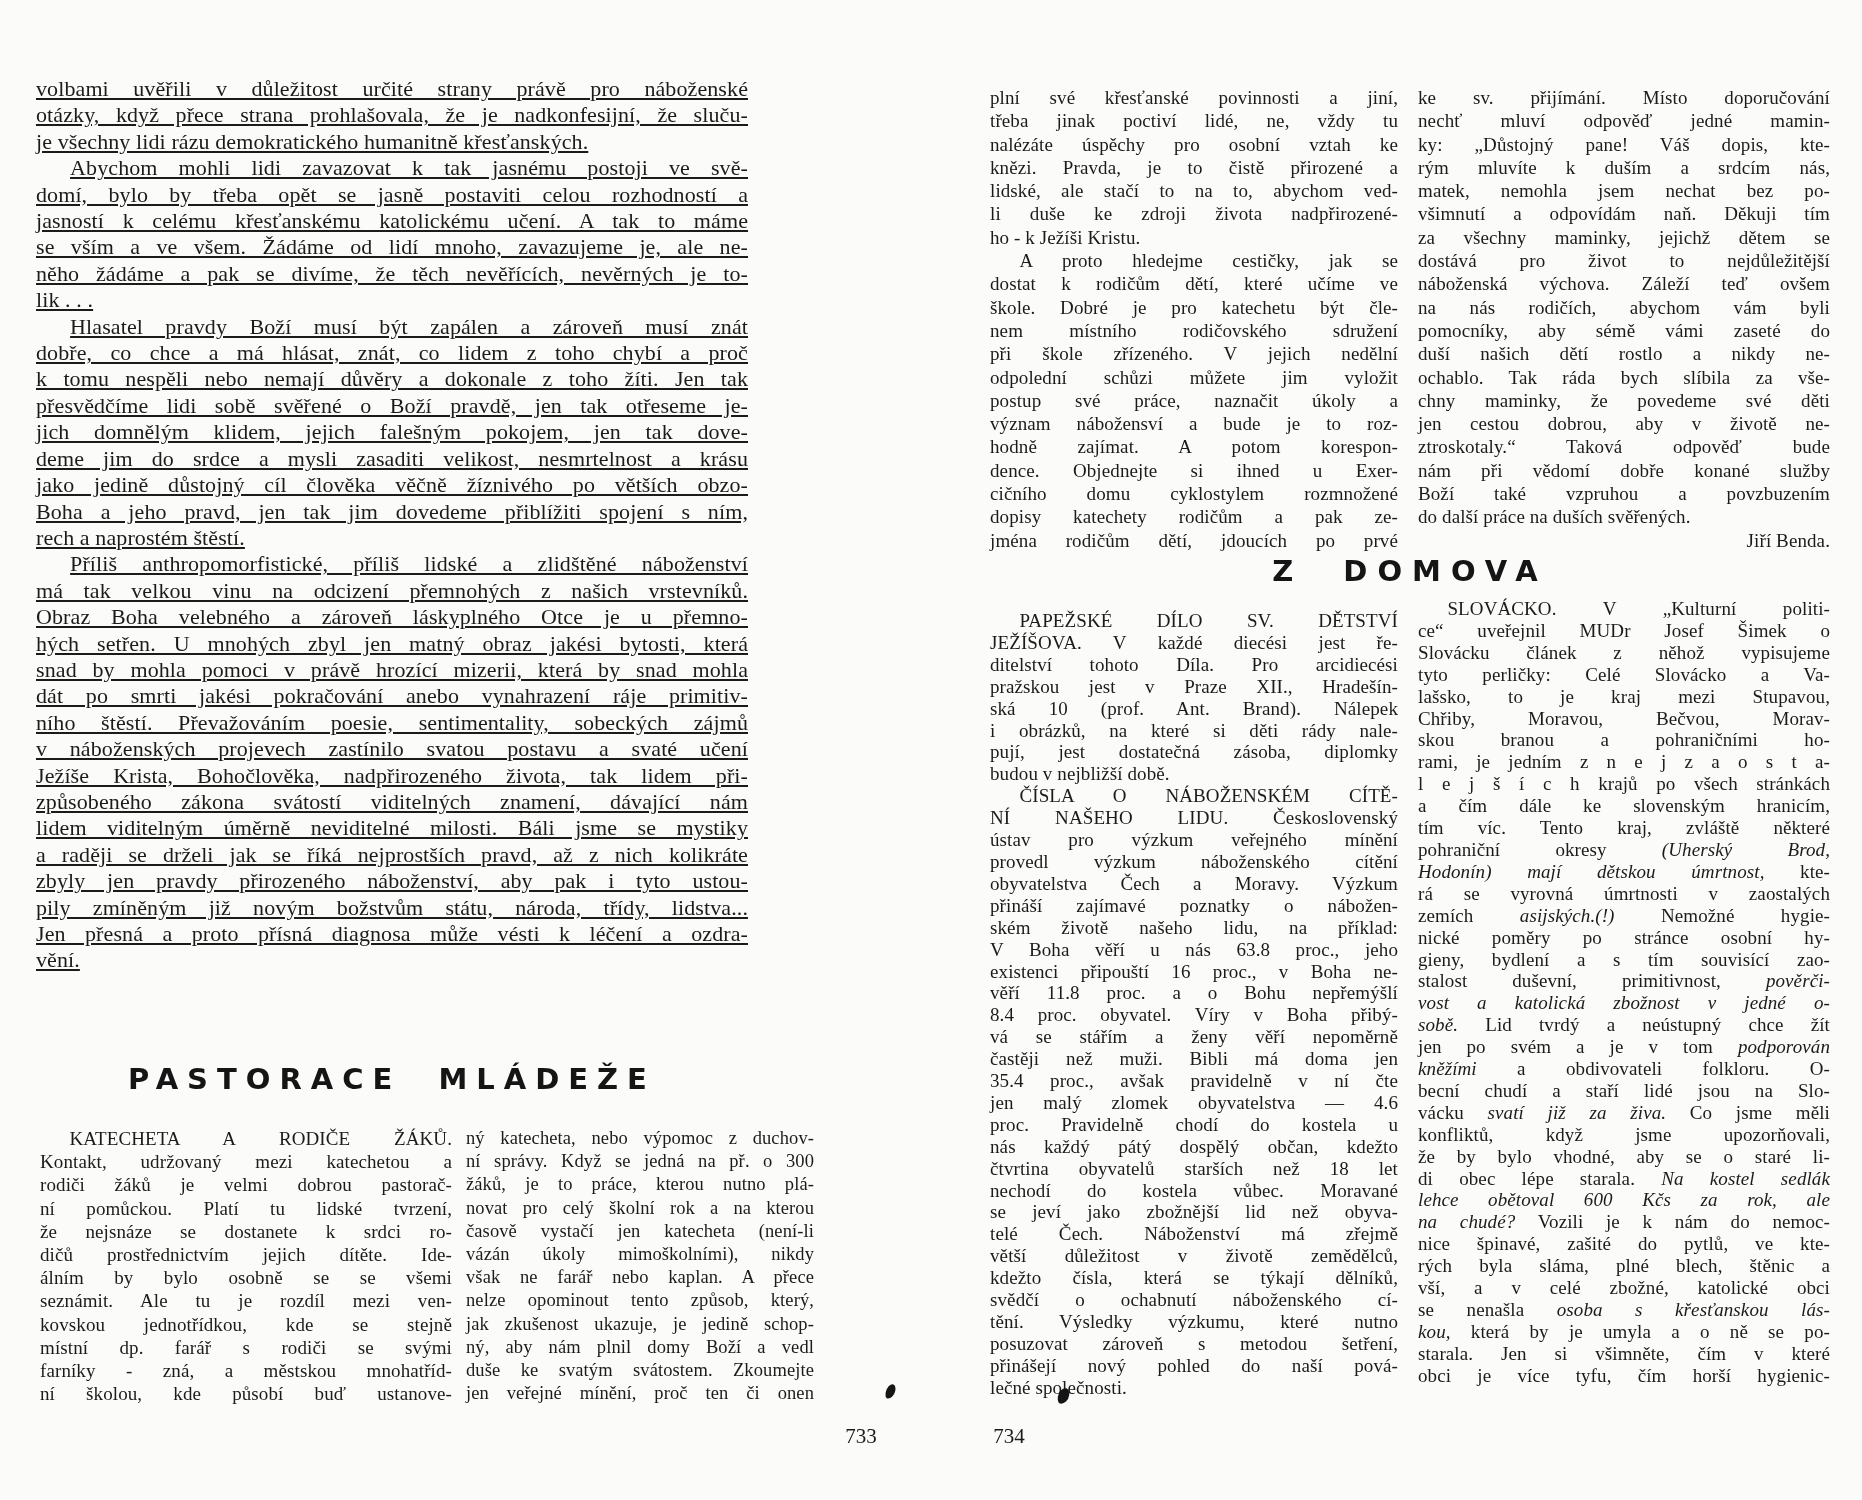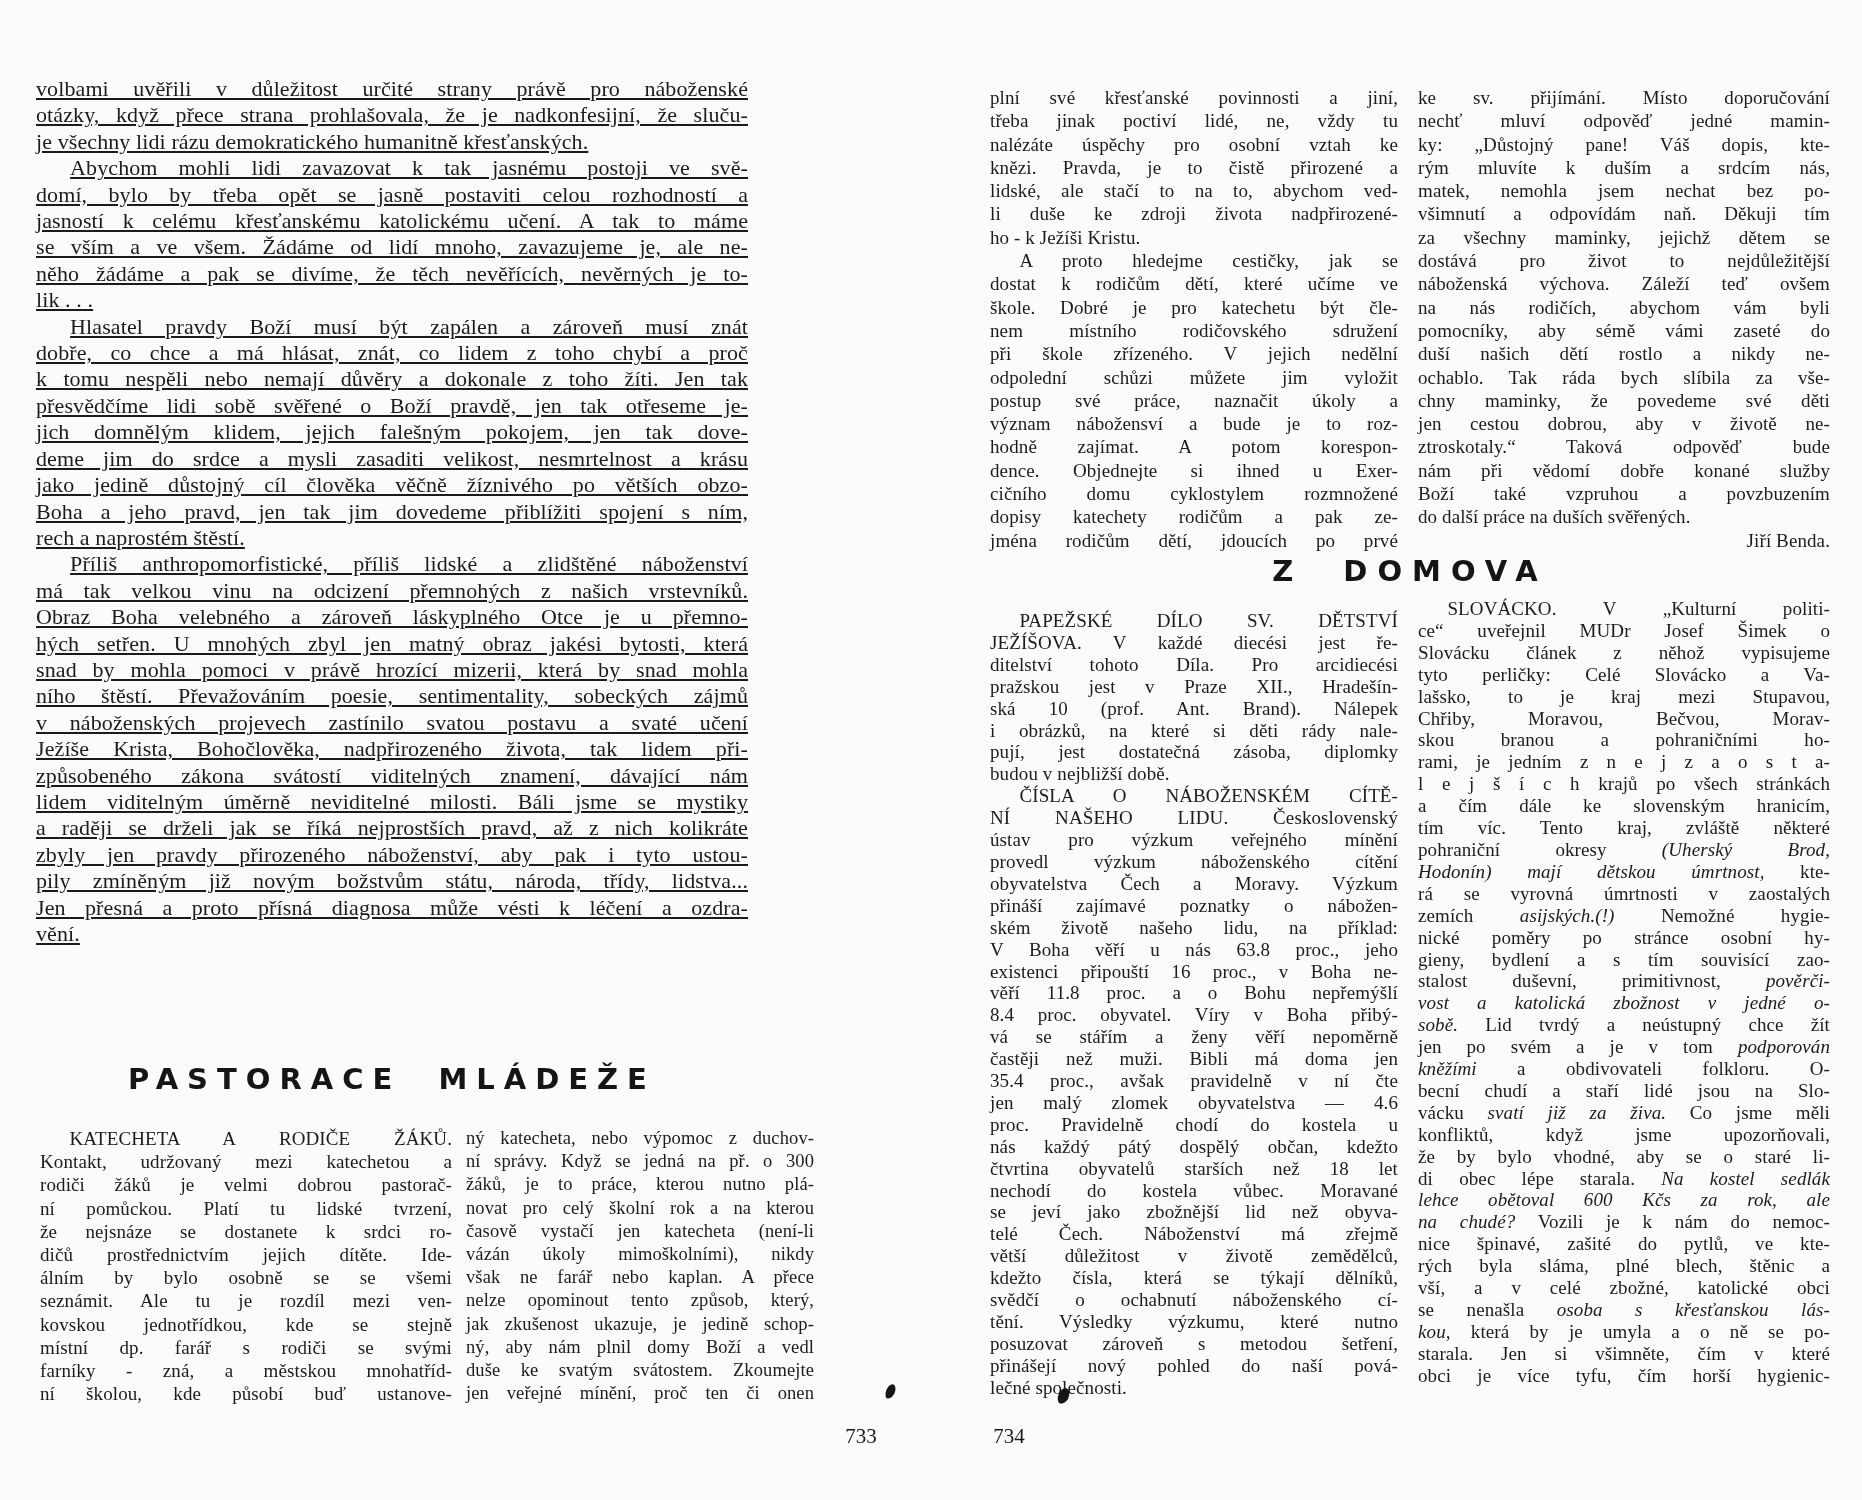--- a/index.html
+++ b/index.html
@@ -71,20 +71,21 @@
       <div class="line">jich domnělým klidem, jejich falešným pokojem, jen tak dove-</div>
       <div class="line">deme jim do srdce a mysli zasaditi velikost, nesmrtelnost a krásu</div>
       <div class="line">jako jedině důstojný cíl člověka věčně žíznivého po větších obzo-</div>
       <div class="line">Boha a jeho pravd, jen tak jim dovedeme přiblížiti spojení s ním,</div>
       <div class="line a-l">rech a naprostém štěstí.</div>
       <div class="line ind">Příliš anthropomorfistické, příliš lidské a zlidštěné náboženství</div>
       <div class="line">má tak velkou vinu na odcizení přemnohých z našich vrstevníků.</div>
       <div class="line">Obraz Boha velebného a zároveň láskyplného Otce je u přemno-</div>
       <div class="line">hých setřen. U mnohých zbyl jen matný obraz jakési bytosti, která</div>
       <div class="line">snad by mohla pomoci v právě hrozící mizerii, která by snad mohla</div>
+      <div class="line">dát po smrti jakési pokračování anebo vynahrazení ráje primitiv-</div>
       <div class="line">ního štěstí. Převažováním poesie, sentimentality, sobeckých zájmů</div>
       <div class="line">v náboženských projevech zastínilo svatou postavu a svaté učení</div>
       <div class="line">Ježíše Krista, Bohočlověka, nadpřirozeného života, tak lidem při-</div>
       <div class="line">způsobeného zákona svátostí viditelných znamení, dávající nám</div>
       <div class="line">lidem viditelným úměrně neviditelné milosti. Báli jsme se mystiky</div>
       <div class="line">a raději se drželi jak se říká nejprostších pravd, až z nich kolikráte</div>
       <div class="line">zbyly jen pravdy přirozeného náboženství, aby pak i tyto ustou-</div>
       <div class="line">pily zmíněným již novým božstvům státu, národa, třídy, lidstva...</div>
       <div class="line">Jen přesná a proto přísná diagnosa může vésti k léčení a ozdra-</div>
       <div class="line a-l">vění.</div>

